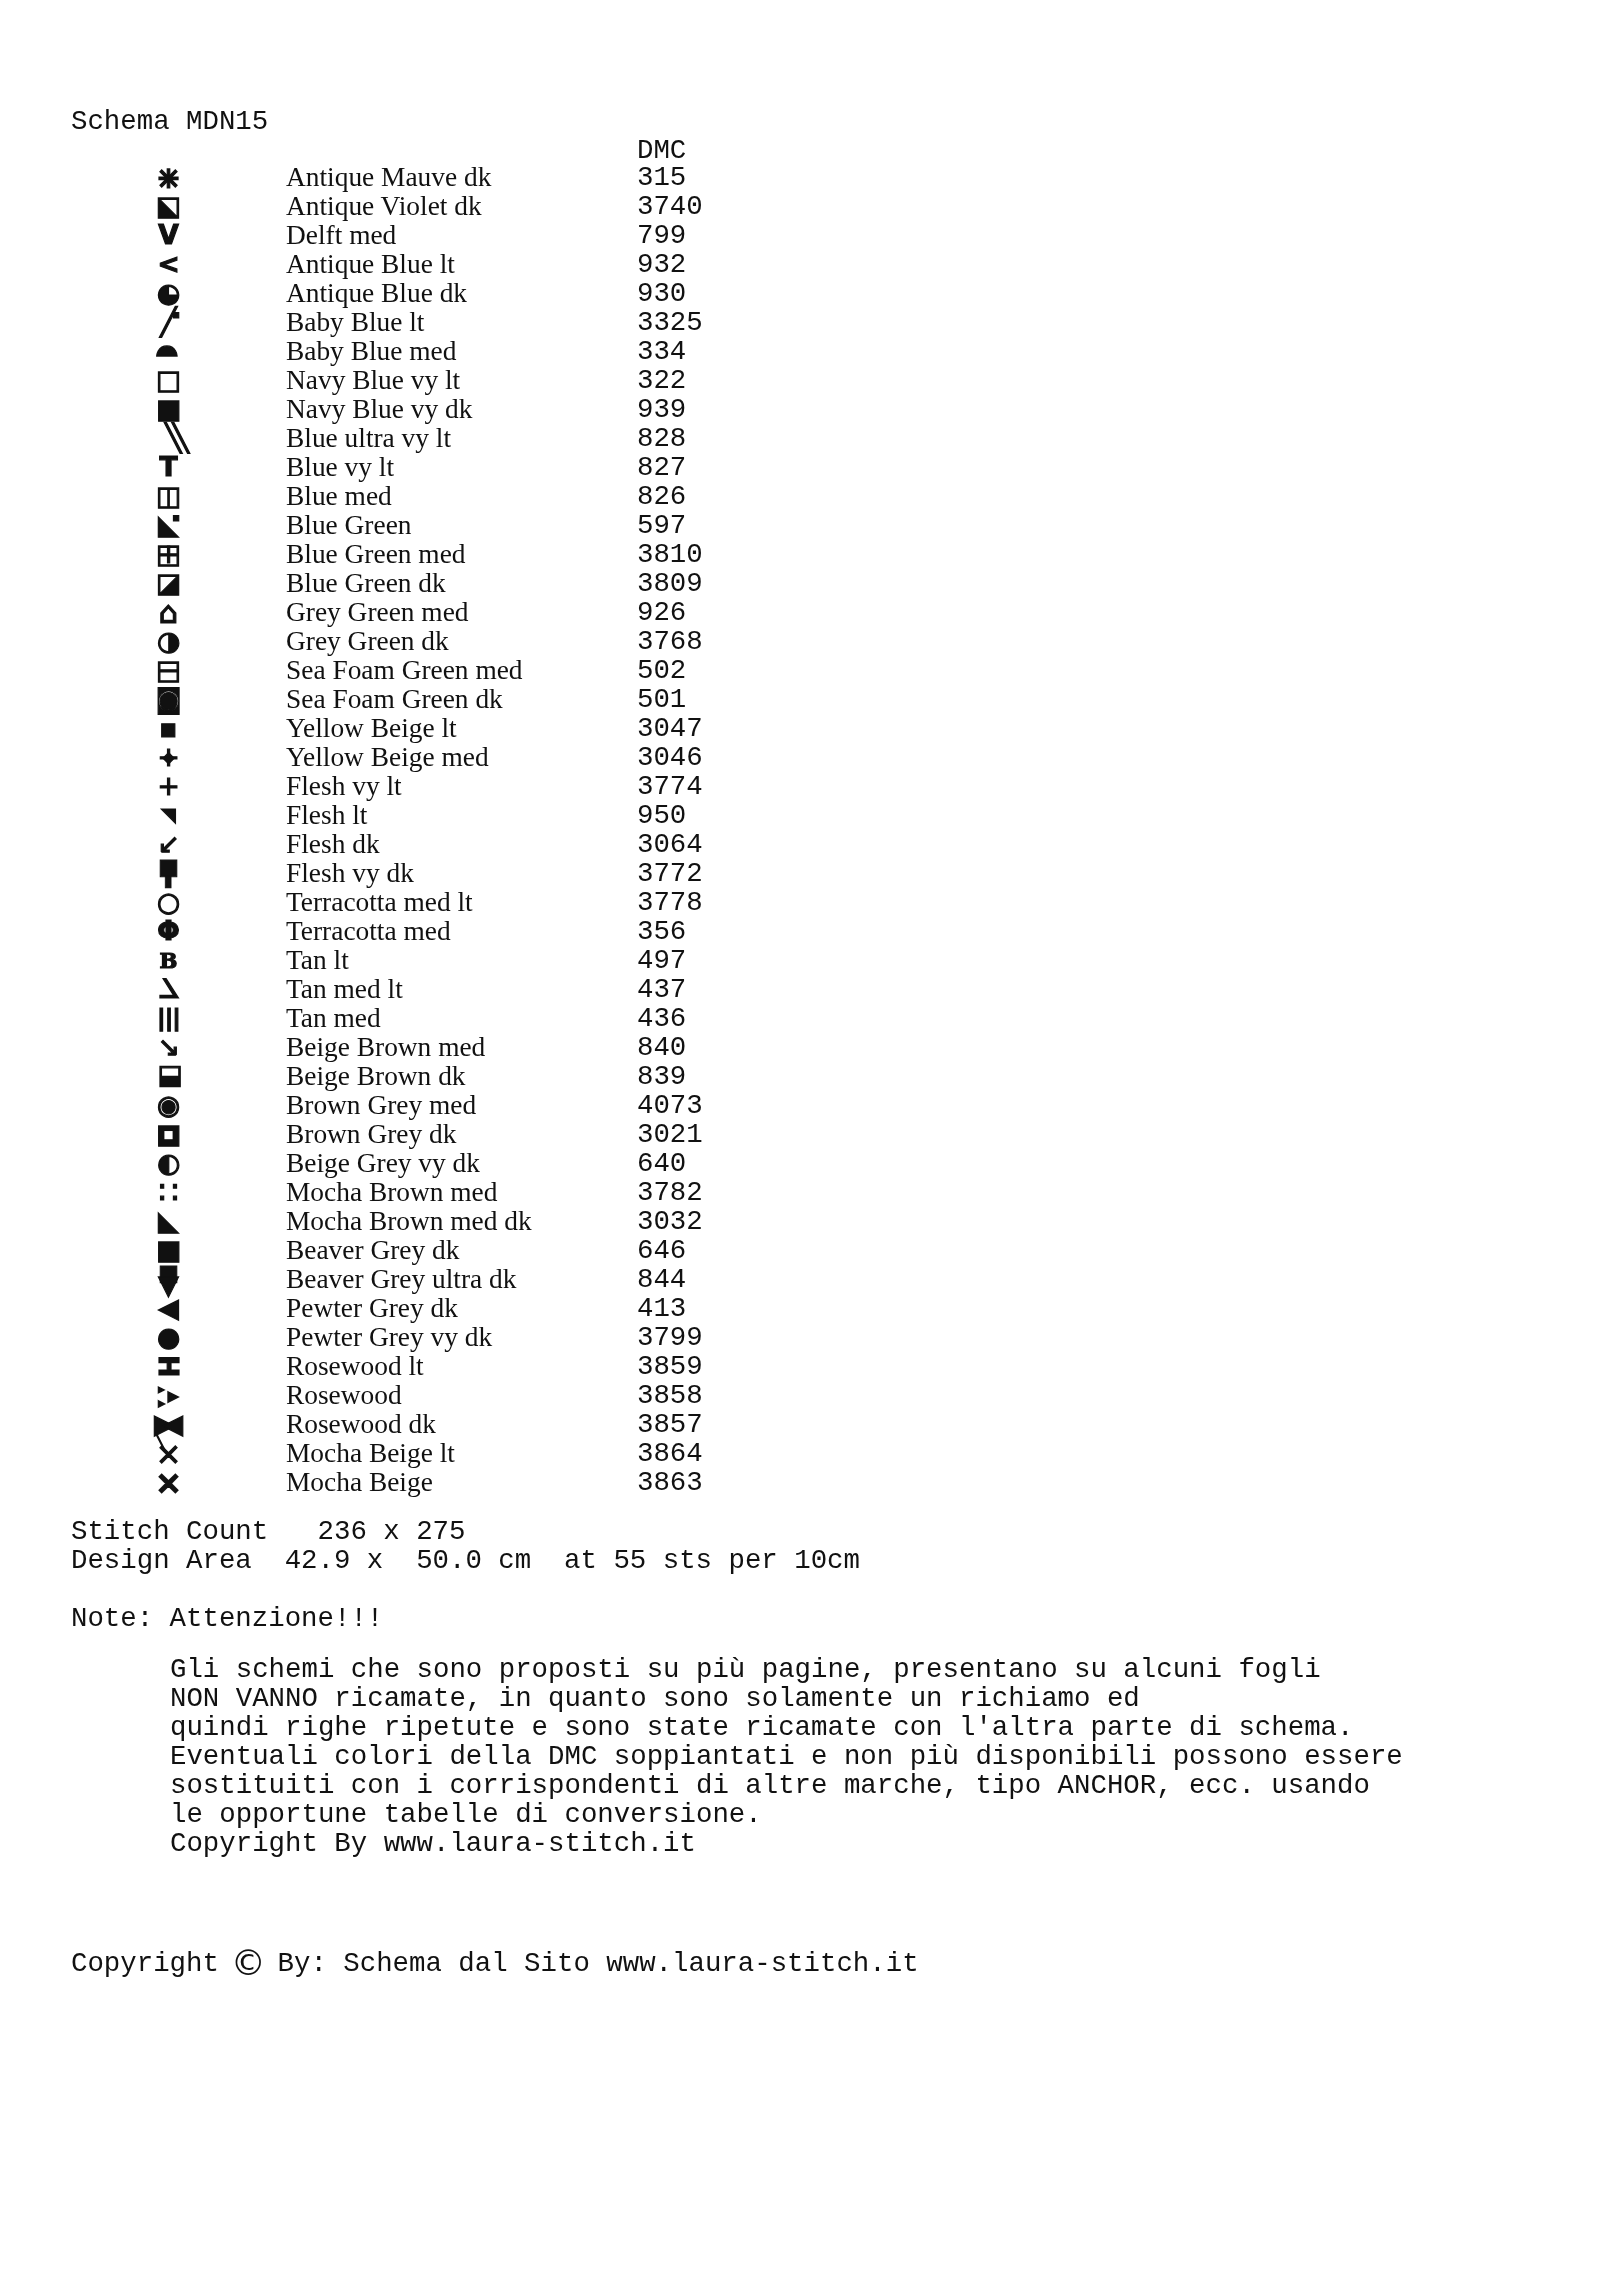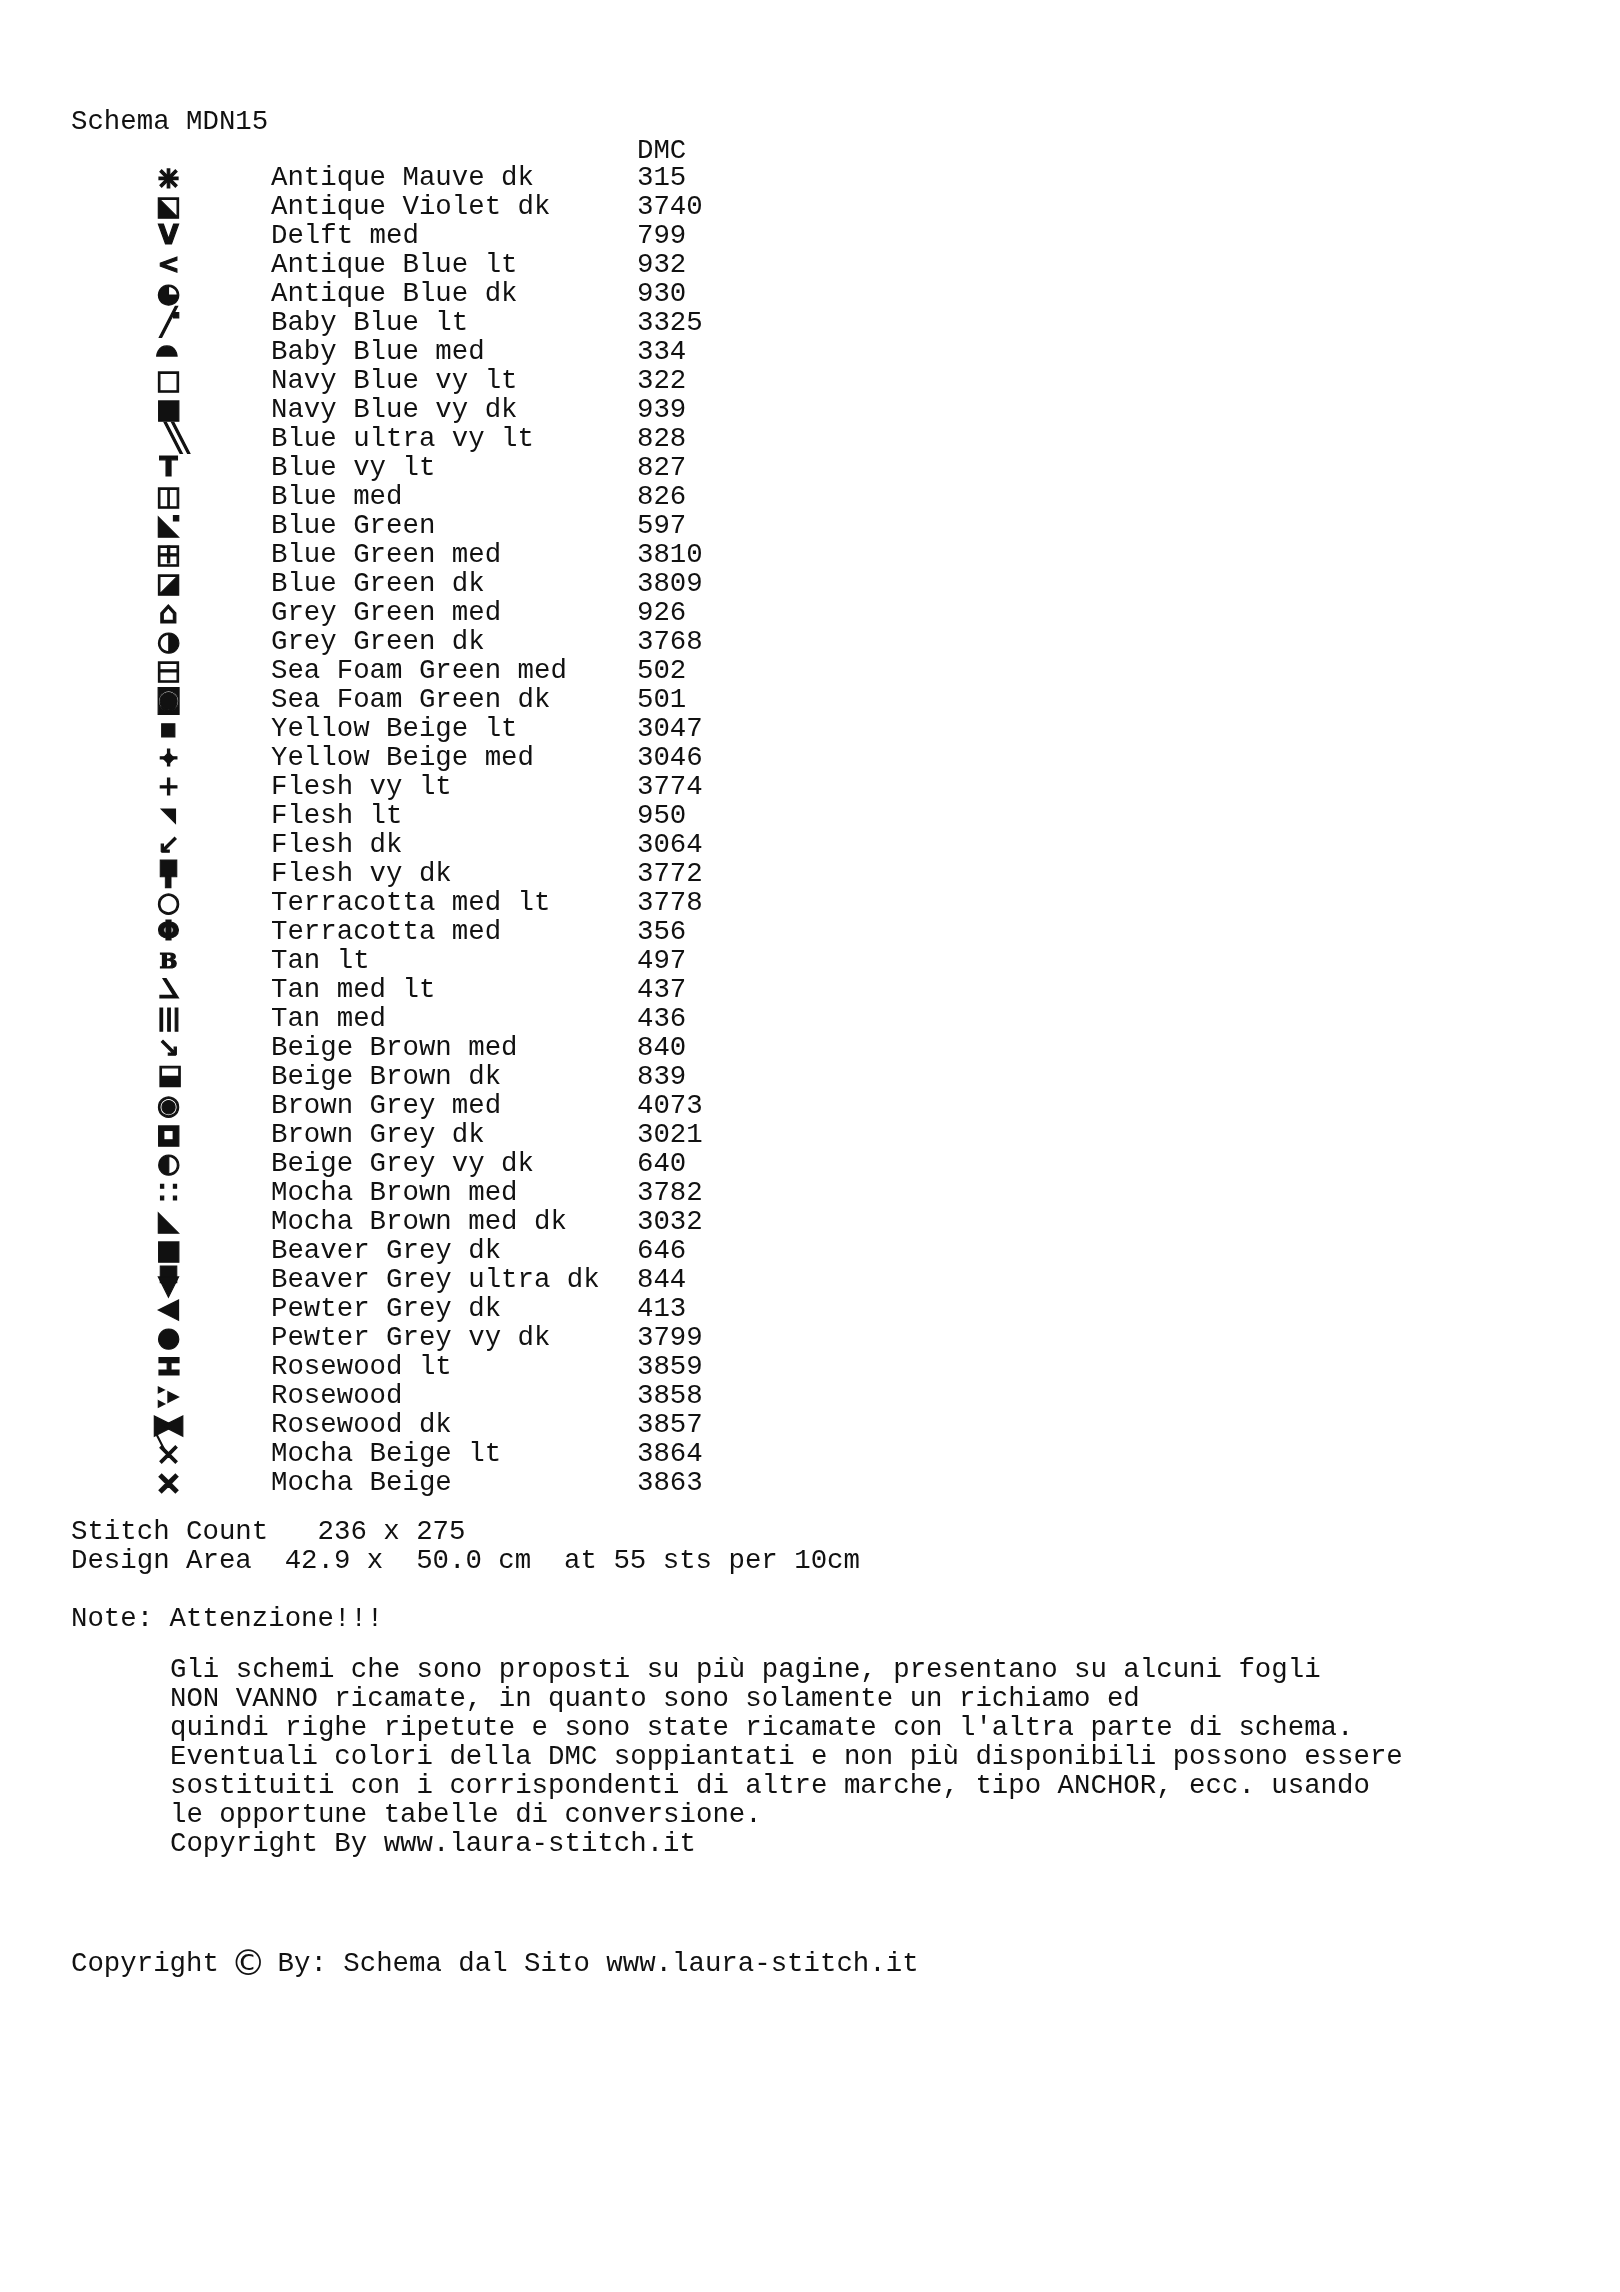--- a/index.html
+++ b/index.html
@@ -20,21 +20,21 @@
   .legend-row{position:relative;height:29px;}
   .legend-row .sym{
     position:absolute;left:145px;top:0;
     width:47px;height:29px;
     display:grid;place-items:center;
     font-family:"DejaVu Sans",sans-serif;
     font-size:26.5px;line-height:1;
     -webkit-text-stroke:1.2px currentColor;
   }
   .legend-row .sym .p{grid-area:1/1;line-height:1;}
-  .legend-row .name{position:absolute;left:271px;top:0;line-height:29px;white-space:pre;}
+  .legend-row .name{position:absolute;left:286px;top:0;line-height:29px;white-space:pre;font-family:Liberation Serif, serif;}
   .legend-row .code{position:absolute;left:637px;top:0;line-height:29px;white-space:pre;}
   
   .letter{font-weight:bold;font-family:"DejaVu Sans",sans-serif;}
   .serif{font-family:"DejaVu Serif",serif;font-weight:bold;font-size:80%;}
   .small{font-size:70%;}
   .big{font-size:115%;}
   .xbold{-webkit-text-stroke:2.5px currentColor;}
   .fliph{transform:scaleX(-1);}
   .rotcw{transform:rotate(90deg);}
   .rotccw{transform:rotate(-90deg);}

